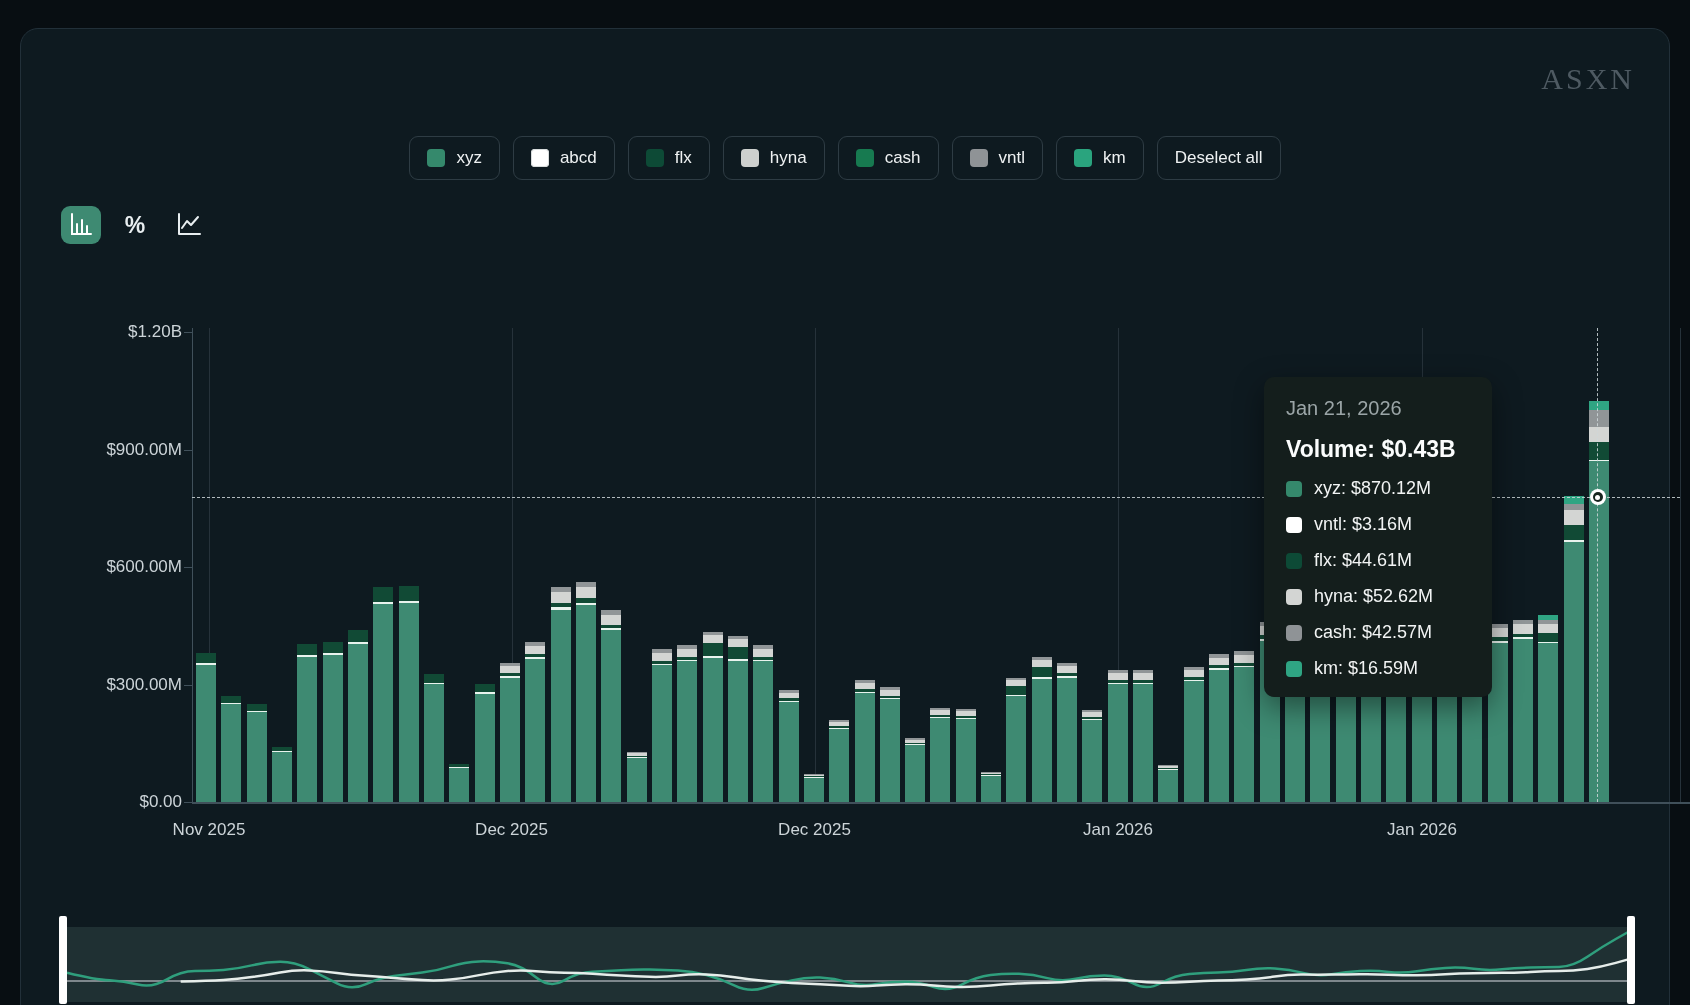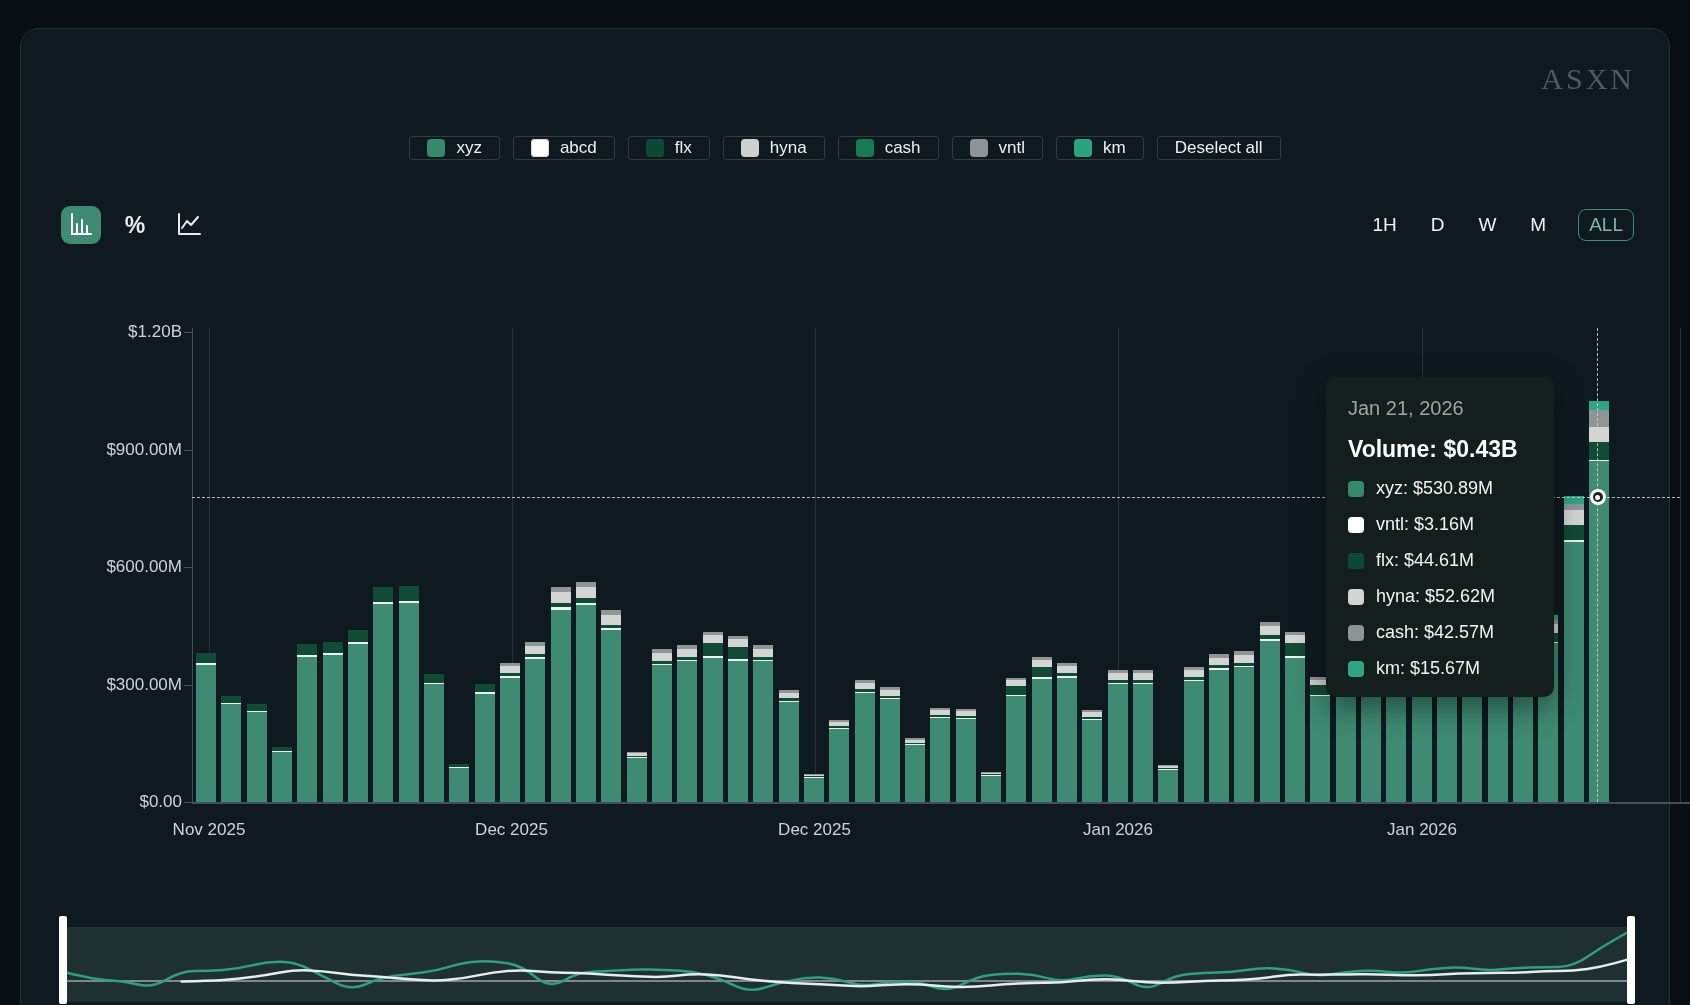--- a/index.html
+++ b/index.html
@@ -8,22 +8,22 @@
          font-family:"Liberation Sans", sans-serif;background:#080e12;color:#e9edee;}
   .card{position:absolute;left:20px;top:28px;width:1650px;height:1010px;
         background:#0e1a20;border:1.5px solid #223039;border-radius:18px;}
   .page-title{position:absolute;left:57px;top:64px;font-size:31px;font-weight:500;
               color:#eef2f3;letter-spacing:.4px;}
   .brand{position:absolute;right:55px;top:62px;font-family:"Liberation Serif", serif;
          font-size:30px;color:#4e5a62;letter-spacing:3px;font-weight:500;}
   
   .legend-row{position:absolute;left:0;top:136px;width:100%;display:flex;
               justify-content:center;gap:13px;}
-  .legend-btn{display:flex;align-items:center;gap:11px;height:24px;padding:0 17px;
-              border:1px solid #2e3c44;border-radius:3px;background:transparent;
+  .legend-btn{display:flex;align-items:center;gap:11px;height:44px;padding:0 17px;
+              border:1px solid #2e3c44;border-radius:9px;background:transparent;
               color:#eef1f2;font-size:17px;font-family:inherit;cursor:pointer;}
   .swatch{width:18px;height:18px;border-radius:4px;flex:0 0 auto;}
   
   .type-row{position:absolute;left:61px;top:202px;display:flex;align-items:center;gap:14px;height:46px;}
   .type-btn{display:flex;align-items:center;justify-content:center;width:40px;height:38px;
             border-radius:9px;background:transparent;border:none;cursor:pointer;color:#e8eef0;}
   .type-btn.active{background:#3e8a72;}
   .pct{font-size:23px;font-weight:700;color:#e8eef0;}
   
   .range-row{position:absolute;right:56px;top:204px;display:flex;align-items:center;gap:30px;height:42px;}
@@ -40,21 +40,21 @@
   .bar{position:absolute;display:flex;flex-direction:column-reverse;}
   .seg{width:100%;}
   .dash-h{position:absolute;height:0;border-top:1.5px dashed #cfd8da;opacity:.85;}
   .dash-v{position:absolute;width:0;border-left:1.5px dashed #cfd8da;opacity:.85;}
   .marker{position:absolute;width:16px;height:16px;border-radius:50%;background:#fff;
           display:flex;align-items:center;justify-content:center;}
   .marker .m2{width:10px;height:10px;border-radius:50%;background:#17251f;
               display:flex;align-items:center;justify-content:center;}
   .marker .m3{width:5px;height:5px;border-radius:50%;background:#fff;}
   
-  .tooltip{position:absolute;left:1326px;top:377px;width:228px;background:#141e1c;
+  .tooltip{position:absolute;left:1264px;top:377px;width:228px;background:#141e1c;
            border-radius:10px;padding:20px 20px 18px 22px;box-shadow:0 10px 30px rgba(0,0,0,.45);z-index:60;}
   .tt-date{color:#9ba5a7;font-size:20px;}
   .tt-total{color:#fbfdfd;font-size:23px;font-weight:700;margin-top:16px;}
   .tt-row{display:flex;align-items:center;gap:12px;margin-top:15px;color:#f2f4f4;font-size:18px;}
   .tt-sw{width:16px;height:16px;border-radius:4px;flex:0 0 auto;}
   
   .nav-overlay{position:absolute;background:rgba(127,166,154,0.16);}
   .nav-grayline{position:absolute;height:2px;background:#7e878c;}
   .nav-handle{position:absolute;width:8px;height:88px;background:#fff;border-radius:2px;z-index:5;}
   svg.navsvg{position:absolute;left:0;top:0;z-index:3;}
@@ -118,27 +118,20 @@
     <button class="type-btn">
       <span>
         <svg width="28" height="26" viewBox="0 0 28 26" fill="none" stroke="#e8eef0" stroke-width="2" stroke-linecap="round" stroke-linejoin="round">
           <path d="M4 3 V23 H25"></path>
           <path d="M7 17 L12 10 L16 14 L23 6"></path>
         </svg>
       </span>
     </button>
   </div>
 
-  <div class="range-row" id="rangeRow">
-      <button class="range-btn">1H</button>
-      <button class="range-btn">D</button>
-      <button class="range-btn">W</button>
-      <button class="range-btn">M</button>
-      <button class="range-btn active">ALL</button>
-    </div>
 
   <div id="chartLayer">
       <div class="gridline" style="left: 209px; top: 328px; height: 474px;"></div>
       <div class="gridline" style="left: 511.5px; top: 328px; height: 474px;"></div>
       <div class="gridline" style="left: 814.5px; top: 328px; height: 474px;"></div>
       <div class="gridline" style="left: 1118px; top: 328px; height: 474px;"></div>
       <div class="gridline" style="left: 1422px; top: 328px; height: 474px;"></div>
       <div class="gridline" style="left: 1680px; top: 328px; height: 474px;"></div>
       <div class="axis-y" style="left: 192px; top: 328px; height: 476px;"></div>
       <div class="ytick" style="left: 184px; top: 332px;"></div>
@@ -538,41 +531,41 @@
     </div>
 
   <div class="tooltip" id="tooltipBox">
     <div class="tt-date">Jan 21, 2026</div>
     <div class="tt-total">
       <span>Volume:</span> <span>$0.43B</span>
     </div>
     <div id="ttRows">
         <div class="tt-row">
           <span class="tt-sw" style="background: rgb(53, 137, 108);"></span>
-          <span>xyz: $530.89M</span>
+          <span>xyz: $870.12M</span>
         </div>
         <div class="tt-row">
           <span class="tt-sw" style="background: rgb(255, 255, 255);"></span>
           <span>vntl: $3.16M</span>
         </div>
         <div class="tt-row">
           <span class="tt-sw" style="background: rgb(13, 74, 54);"></span>
           <span>flx: $44.61M</span>
         </div>
         <div class="tt-row">
           <span class="tt-sw" style="background: rgb(211, 213, 211);"></span>
           <span>hyna: $52.62M</span>
         </div>
         <div class="tt-row">
           <span class="tt-sw" style="background: rgb(143, 147, 150);"></span>
           <span>cash: $42.57M</span>
         </div>
         <div class="tt-row">
           <span class="tt-sw" style="background: rgb(47, 165, 131);"></span>
-          <span>km: $15.67M</span>
+          <span>km: $16.59M</span>
         </div>
       </div>
   </div>
 
   <div id="navLayer">
       <div class="nav-overlay" style="left: 67px; top: 927px; width: 1563px; height: 75px;"></div>
       <div class="nav-grayline" style="left: 67px; top: 980px; width: 1563px; z-index: 2;"></div>
       <div class="nav-handle" style="left: 59px; top: 916px;"></div>
       <div class="nav-handle" style="left: 1627px; top: 916px;"></div>
       <svg class="navsvg" width="1690" height="1005">

